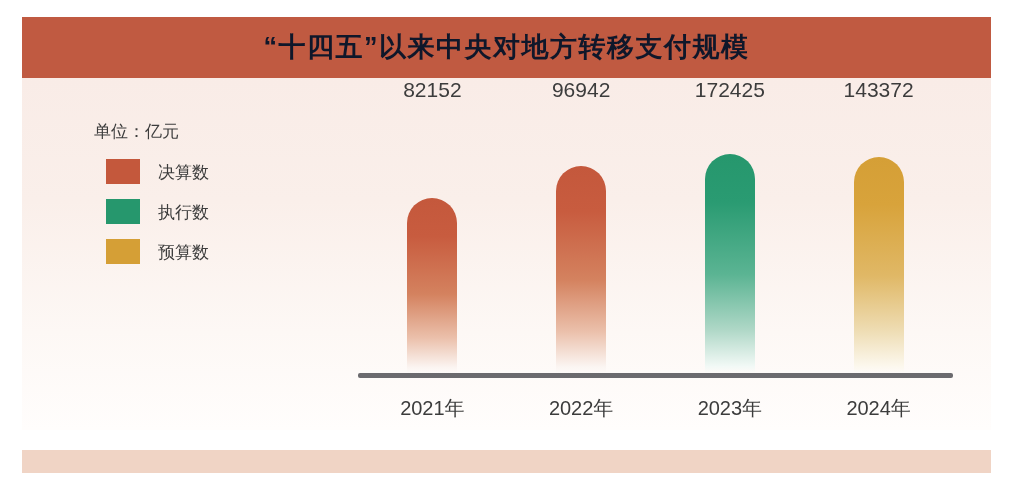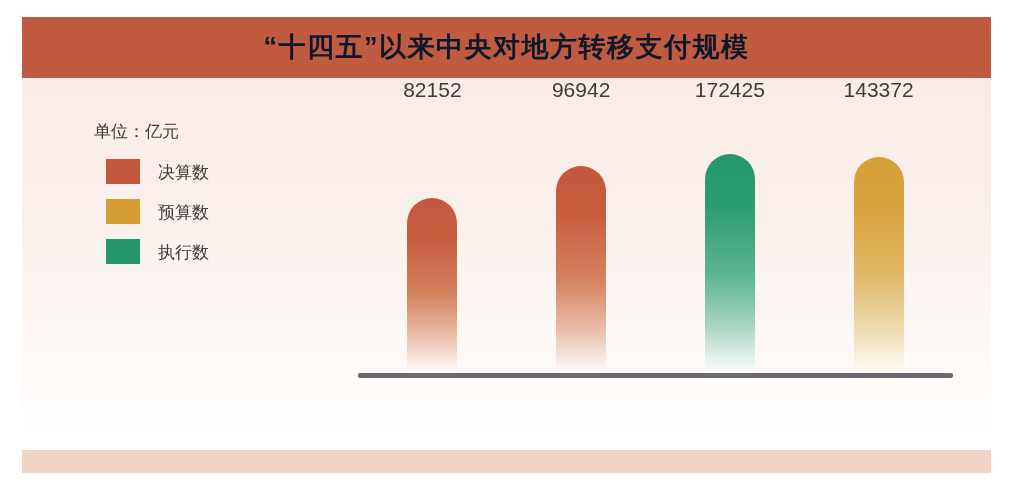--- a/index.html
+++ b/index.html
@@ -183,28 +183,28 @@
 
     <div class="legend">
       <div class="legend-unit">单位：亿元</div>
 
       <div class="legend-item">
         <span class="legend-swatch" style="background:#c4583c;"></span>
         <span class="legend-label">决算数</span>
       </div>
 
       <div class="legend-item">
+        <span class="legend-swatch" style="background:#26976d;"></span>
+        <span class="legend-label">执行数</span>
+      </div>
+
+      <div class="legend-item">
         <span class="legend-swatch" style="background:#d59f36;"></span>
         <span class="legend-label">预算数</span>
       </div>
-
-      <div class="legend-item">
-        <span class="legend-swatch" style="background:#26976d;"></span>
-        <span class="legend-label">执行数</span>
-      </div>
     </div>
 
     <div class="plot">
 
       <div class="bars">
 
         <div class="bar-col">
           <span class="bar-value">82152</span>
           <div class="bar-shape c-red" style="height:71.5%;"></div>
         </div>
@@ -221,19 +221,25 @@
 
         <div class="bar-col">
           <span class="bar-value">143372</span>
           <div class="bar-shape c-yellow" style="height:88%;"></div>
         </div>
 
       </div>
 
       <div class="axis-line"></div>
 
+      <div class="x-labels">
+        <span class="x-label">2021年</span>
+        <span class="x-label">2022年</span>
+        <span class="x-label">2023年</span>
+        <span class="x-label">2024年</span>
+      </div>
 
     </div>
   </div>
 
   <div class="bottom-strip"></div>
 
 </div>
 
 </body></html>

